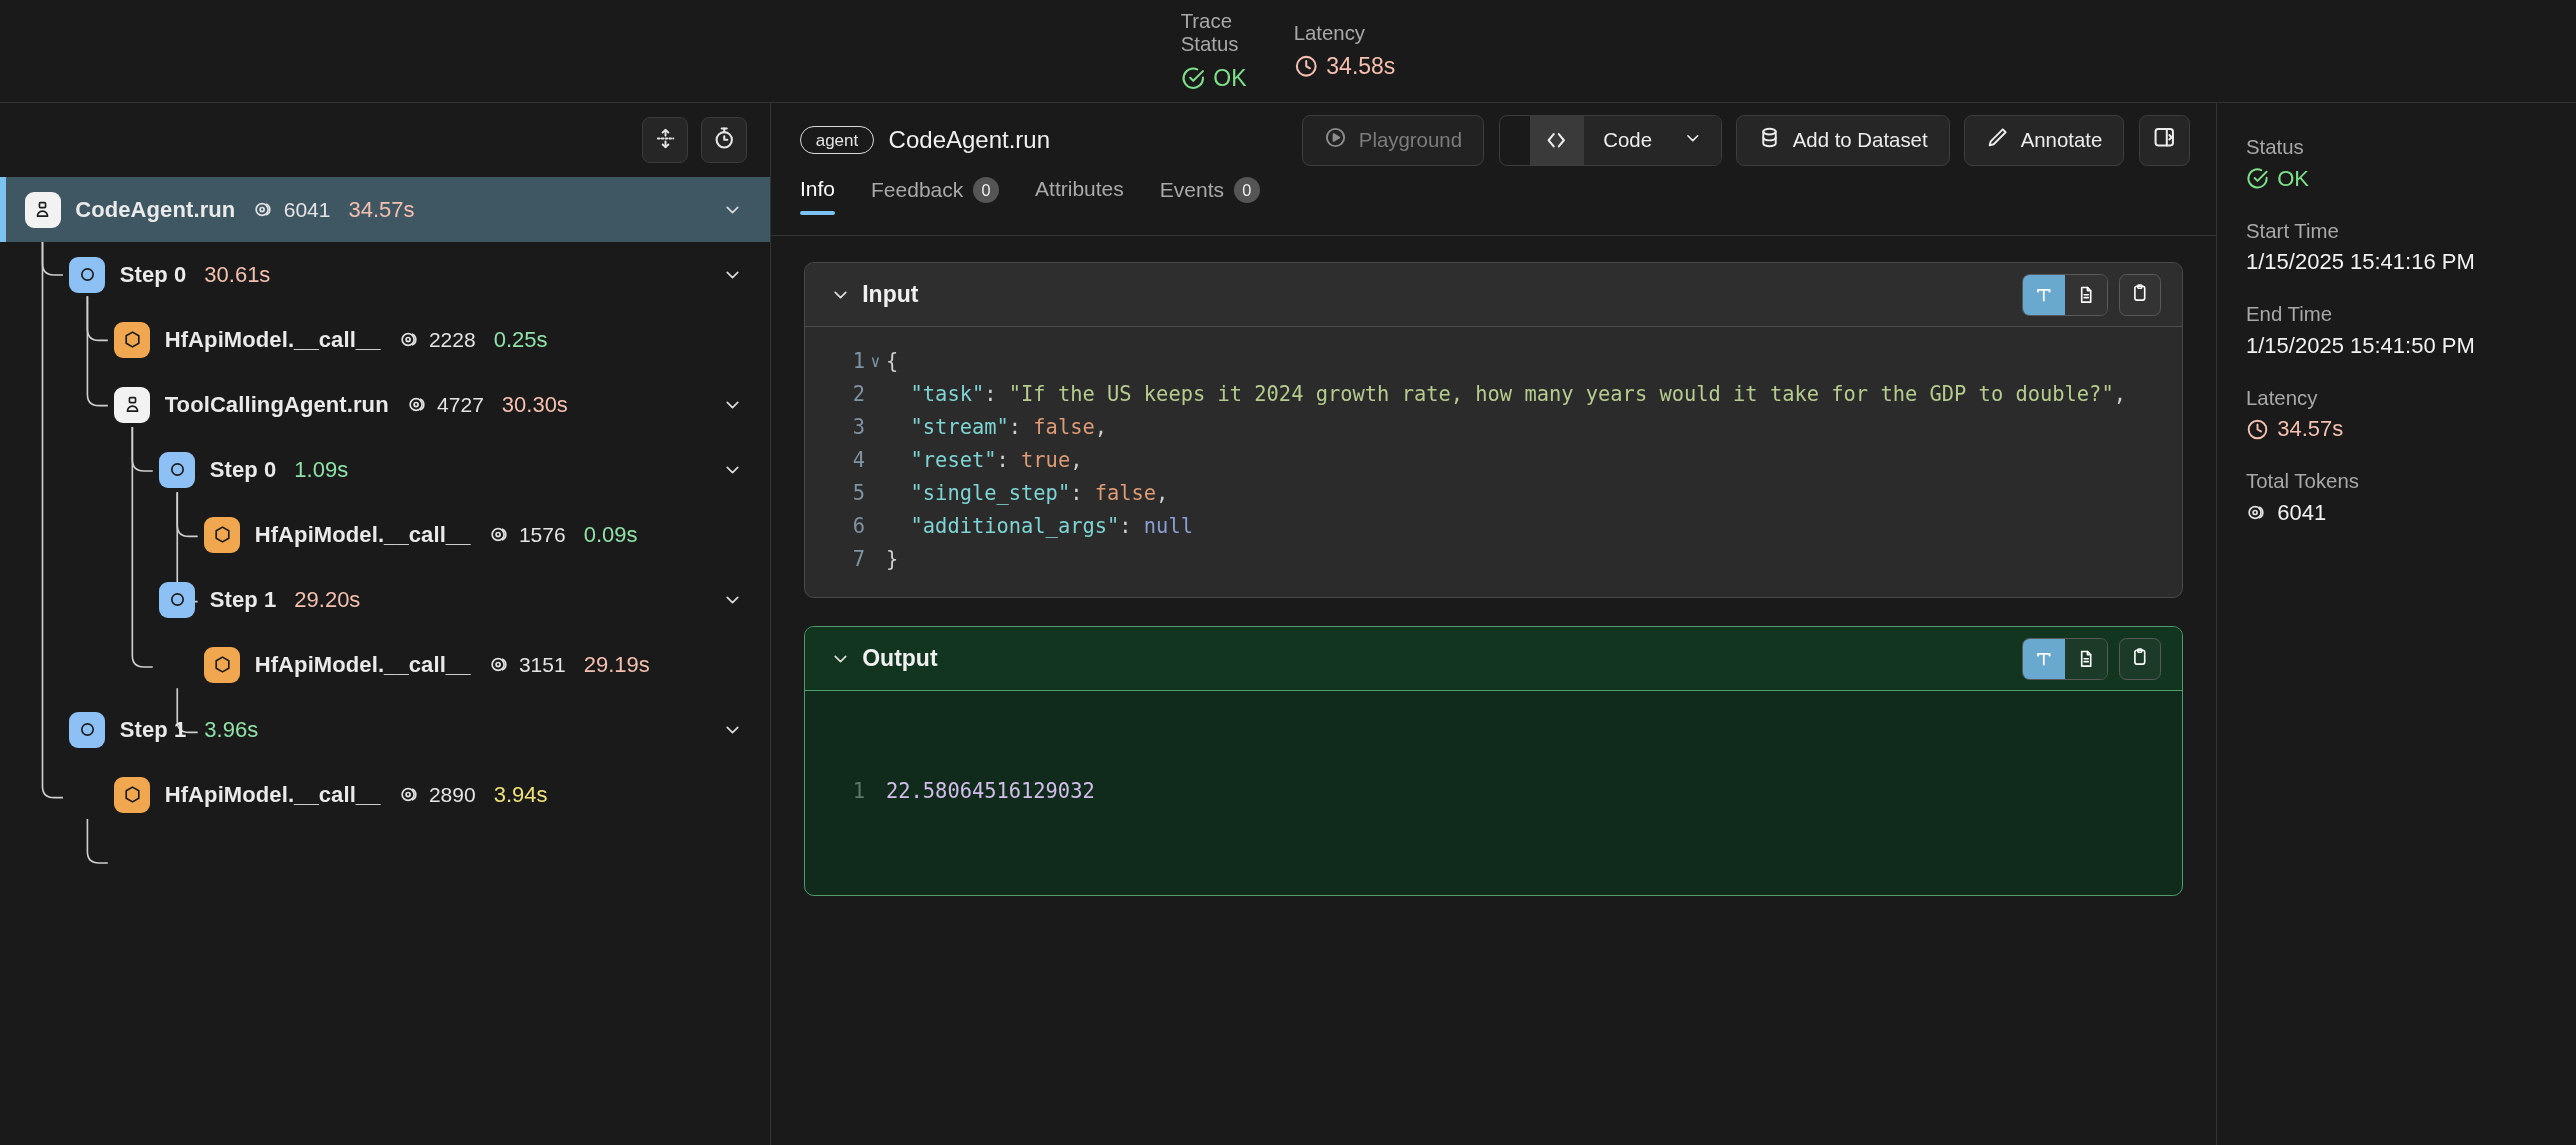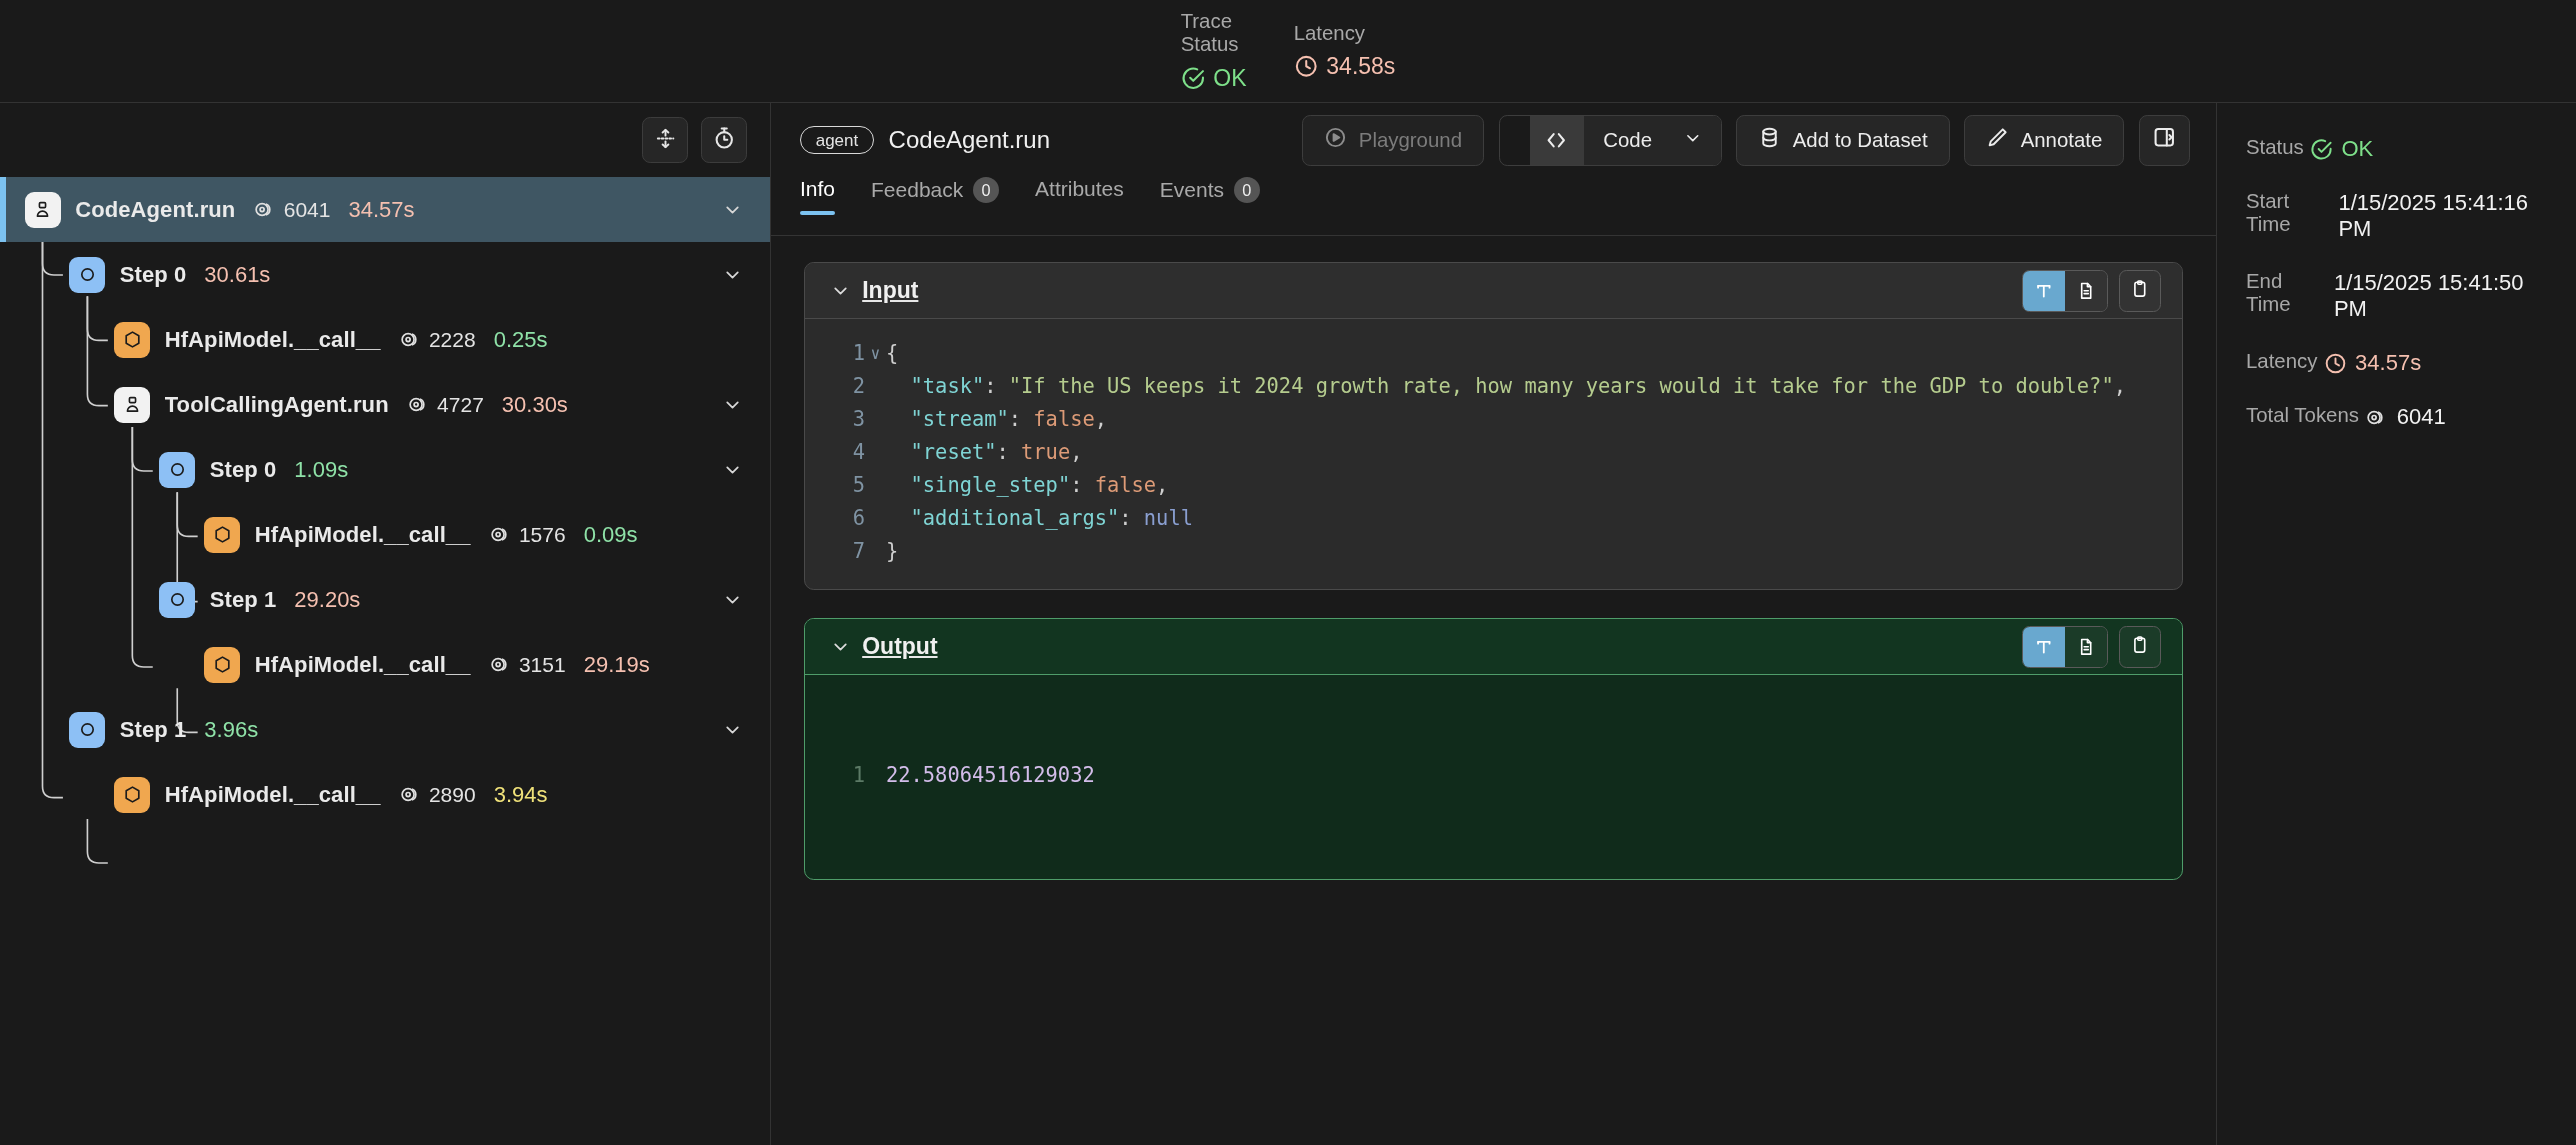--- a/index.html
+++ b/index.html
@@ -131,21 +131,21 @@
   .tab-count {
     min-width: 26px; height: 26px; border-radius: 13px; background: #555; color: #f0f0f0;
     font-size: 16.3px; display: inline-flex; align-items: center; justify-content: center; padding: 0 6.5px;
   }
 
   .center-body { flex: 1 1 auto; overflow: hidden; padding: 26px 33px 0 33px; }
 
   .panel { border-radius: 9.8px; overflow: hidden; margin-bottom: 28px; }
   .panel.input { border: 0.8px solid #4a4a4a; background: #2b2b2b; }
   .panel.output { border: 0.8px solid #4f9d6a; background: #102b1b; }
-  .panel-head { height: 56px; display: flex; align-items: center; padding: 0 21px 0 21px; text-decoration: underline; }
+  .panel-head { height: 64px; display: flex; align-items: center; padding: 0 21px 0 21px; }
   .panel.input .panel-head { border-bottom: 0.8px solid #4a4a4a; background: #2e2e2e; }
   .panel.output .panel-head { border-bottom: 0.8px solid #4f9d6a; background: #123520; }
   .panel-caret { width: 28px; display: flex; align-items: center; justify-content: center; cursor: pointer; }
   .panel-title { font-size: 23px; font-weight: 700; color: #f0f0f0; margin-left: 8.2px; }
   .panel-tools { margin-left: auto; display: flex; align-items: center; gap: 11.4px; }
   .seg {
     height: 42px; display: flex; border: 0.8px solid #5a5a5a; border-radius: 7.4px; overflow: hidden;
   }
   .seg-item { width: 42px; display: flex; align-items: center; justify-content: center; cursor: pointer; background: #333; }
   .seg-item.active { background: #69a8cf; }
@@ -172,21 +172,21 @@
   .c-bool { color: #dd9b77; }
   .c-null { color: #8a9fd1; }
   .out-num { color: #d3bdea; }
   .out-ln { color: #5c7a66; width: 39px; flex: 0 0 39px; text-align: right; }
 
   
   .status-pane {
     width: 359px; flex: 0 0 359px; padding: 33px 26px 0 29px;
     display: flex; flex-direction: column; gap: 28px; background: #1a1a1a;
   }
-  .status-item { display: flex; flex-direction: row; gap: 6.5px; }
+  .status-item { display: flex; flex-direction: column; gap: 6.5px; }
   .status-label { font-size: 20.4px; color: #a8a8a8; }
   .status-value { font-size: 22px; color: #f2f2f2; display: flex; align-items: center; gap: 8.2px; }
   .status-value.ok { color: #7ee08a; }
   .status-value.latency { color: #f5c0b0; }
 </style>
 </head>
 <body>
 
 <div class="app">
 

